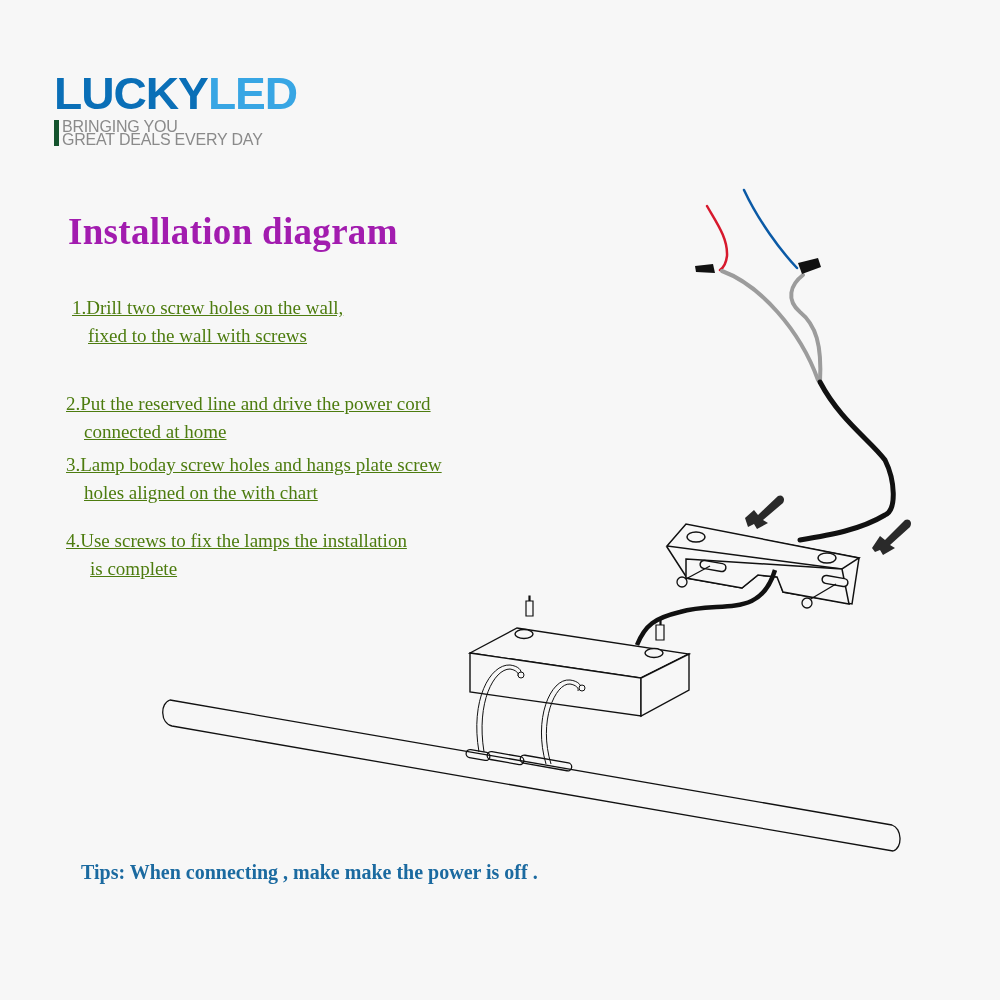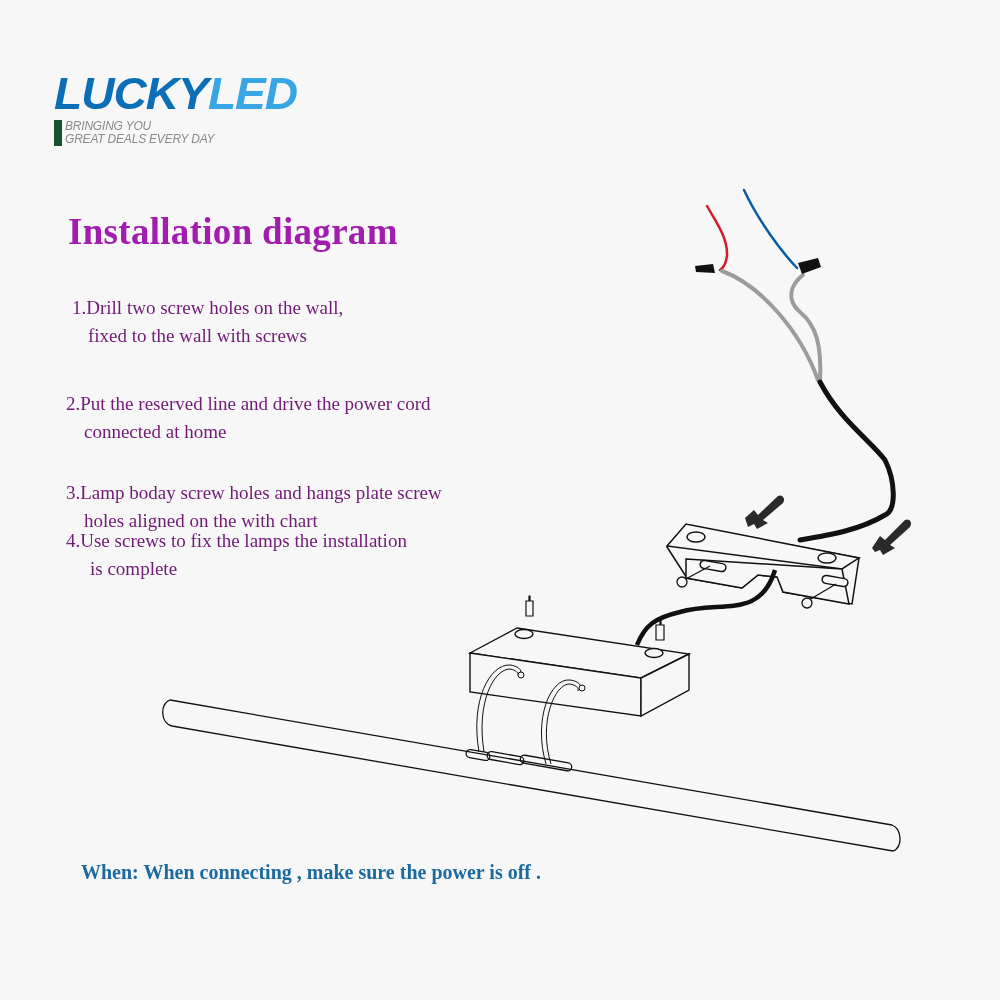--- a/index.html
+++ b/index.html
@@ -1,28 +1,28 @@
 <!DOCTYPE html>
 <html><head>
   <meta charset="utf-8">
   <style>
     * { margin: 0; padding: 0; box-sizing: border-box; }
     html, body { width: 1000px; height: 1000px; background: #f7f7f7; overflow: hidden; }
     body { position: relative; font-family: "Liberation Serif", serif; }
 
-    .logo { position: absolute; left: 54px; top: 72px; font-style: italic; }
+    .logo { position: absolute; left: 54px; top: 72px; }
     .logo-word { font-family: "Liberation Sans", sans-serif; font-weight: 900; font-size: 44px; letter-spacing: -1px; line-height: 44px; white-space: nowrap; transform: scaleX(1.05); transform-origin: left; }
     .logo-lucky { color: #0a6fb7; }
     .logo-led { color: #38a6e4; }
-    .tagline { position: absolute; left: 0; top: 48px; border-left: 8px solid #14532d; padding-left: 3px; font-family: "Liberation Sans", sans-serif; font-size: 12px; line-height: 13px; color: #8a8a8a; white-space: nowrap; letter-spacing: -0.2px; }
+    .tagline { position: absolute; left: 0; top: 48px; border-left: 5px solid #14532d; padding-left: 3px; font-family: "Liberation Sans", sans-serif; font-size: 16px; line-height: 13px; color: #8a8a8a; white-space: nowrap; letter-spacing: -0.2px; }
 
     .title { position: absolute; left: 68px; top: 210px; font-family: "Liberation Serif", serif; font-weight: bold; font-size: 37px; color: #a21caf; white-space: nowrap; letter-spacing: 0.3px; }
 
     .steps { position: absolute; left: 66px; top: 294px; }
-    .step { position: absolute; left: 0; font-size: 19px; line-height: 28px; color: #701a75; white-space: nowrap; }
+    .step { position: absolute; left: 0; font-size: 19px; line-height: 28px; color: #4d7c0f; white-space: nowrap; text-decoration: underline; }
     .step .l2 { display: block; }
 
     .tips { position: absolute; left: 81px; top: 861px; font-family: "Liberation Serif", serif; font-weight: bold; font-size: 20px; color: #1b6aa0; white-space: nowrap; }
 
     svg.diagram { position: absolute; left: 0; top: 0; }
   </style>
 </head>
 <body>
 
 <div class="logo">
@@ -37,21 +37,21 @@
 
 <div class="steps">
   <div class="step" style="top:0; left:6px;">
     <span>1.Drill two screw holes on the wall,</span>
     <span class="l2" style="padding-left:16px;">fixed to the wall with screws</span>
   </div>
   <div class="step" style="top:96px;">
     <span>2.Put the reserved line and drive the power cord</span>
     <span class="l2" style="padding-left:18px;">connected at home</span>
   </div>
-  <div class="step" style="top:157px;margin-top:28px;">
+  <div class="step" style="top:157px;">
     <span>3.Lamp boday screw holes and hangs plate screw</span>
     <span class="l2" style="padding-left:18px;">holes aligned on the with chart</span>
   </div>
   <div class="step" style="top:233px;">
     <span>4.Use screws to fix the lamps the installation</span>
     <span class="l2" style="padding-left:24px;">is complete</span>
   </div>
 </div>
 
 <svg class="diagram" width="1000" height="1000" viewBox="0 0 1000 1000">
@@ -114,13 +114,13 @@
     <path d="M551,764 C538,722 555,683 570,684 C576,685 579,688 578,691"></path>
     <circle cx="582" cy="688" r="3" fill="#f7f7f7"></circle>
   </g>
 
   <g fill="#f7f7f7" stroke="#111" stroke-width="1.2">
     <path d="M529,596 L529,601 L526,601 L526,616 L533,616 L533,601 L530,601 L530,596 Z"></path>
     <path d="M660,620 L660,625 L656,625 L656,640 L664,640 L664,625 L661,625 L661,620 Z"></path>
   </g>
 </svg>
 
-<div class="tips">When: When connecting , make sure the power is off .</div>
+<div class="tips">Tips: When connecting , make make the power is off .</div>
 
 </body></html>

